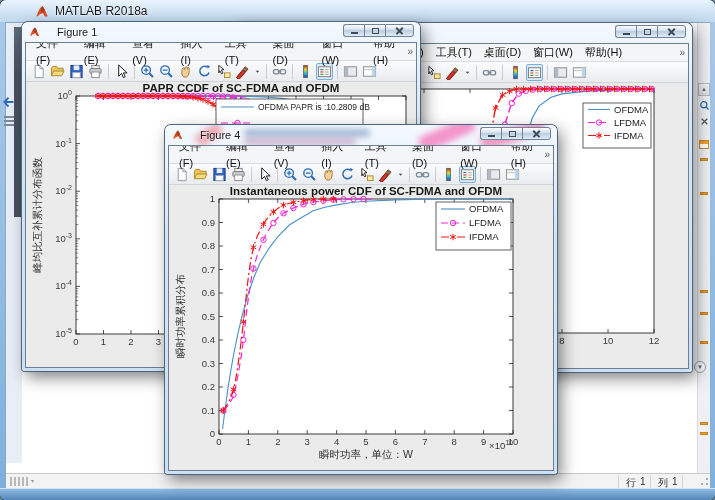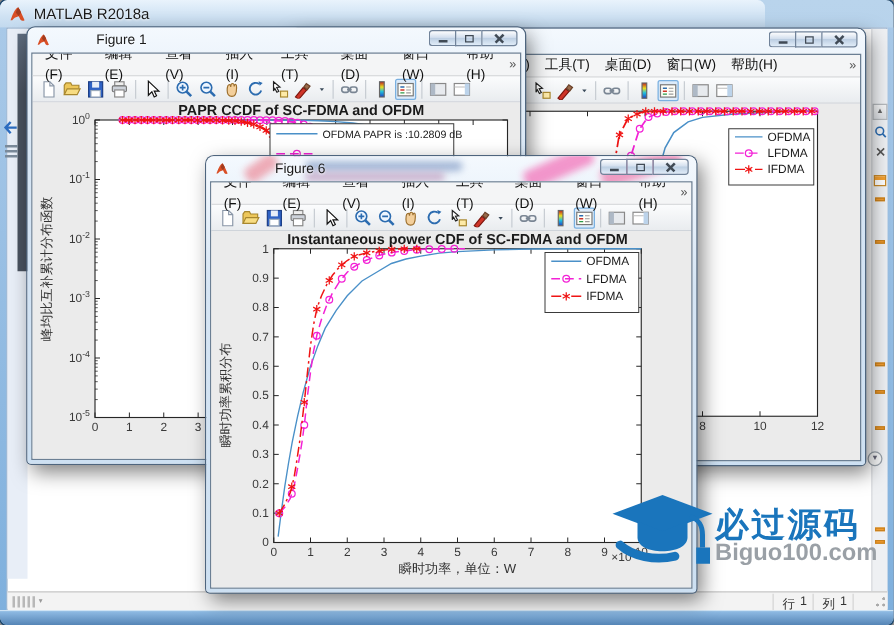--- a/index.html
+++ b/index.html
@@ -2,22 +2,22 @@
 <html><head>
 <meta charset="utf-8">
 <style>
   html,body{margin:0;padding:0;background:#888;}
   *{box-sizing:border-box;}
   #screen{position:relative;width:715px;height:500px;overflow:hidden;
     font-family:"Liberation Sans","DejaVu Sans",sans-serif;
     background:linear-gradient(#b9d4ec,#9cc0e2);
     border-radius:6px;outline:1px solid #17456e;}
   
-  #mw-titlebar{position:absolute;left:0;top:0;width:612px;height:22px;display:flex;align-items:center;
-    background:linear-gradient(#e9f3fc,#cfe2f3 60%,#c2d9ee);border-radius:6px 6px 0 0;}
+  #mw-titlebar{position:absolute;left:0;top:0;width:715px;height:22px;display:flex;align-items:center;
+    background:linear-gradient(#e9f3fc,#cfe2f3 60%,#c2d9ee);border-radius:6px 6px 0 0;padding-left:28px;}
   #mw-title{font-size:12px;color:#1a1a1a;margin-left:5px;text-shadow:0 1px 2px #fff;}
   #mw-body{position:absolute;left:5px;top:22px;width:705px;height:466px;background:#ffffff;
     border:1px solid #8aa8c8;}
   .aero-side{position:absolute;top:22px;width:5px;height:466px;background:linear-gradient(180deg,#a9c9e8,#7fb0dd);}
   #aero-bottom{position:absolute;left:0;top:488px;width:715px;height:12px;
     background:linear-gradient(#8fbbe4,#5585b6);border-radius:0 0 6px 6px;border-top:1px solid #cfe4f5;}
   
   #left-sliver{position:absolute;left:6px;top:23px;width:16px;height:440px;background:#e8eef7;}
   #dark-strip{position:absolute;left:14px;top:27px;width:9px;height:190px;background:linear-gradient(#5d6b7d,#49525f 25%,#49525f);}
   #back-arrow{position:absolute;left:2px;top:96px;}
@@ -46,21 +46,21 @@
   #resize-grip{position:absolute;left:694px;top:3px;width:9px;height:9px;
     background:
      radial-gradient(circle at 7px 2px,#aaa 1px,transparent 1.4px),
      radial-gradient(circle at 7px 7px,#aaa 1px,transparent 1.4px),
      radial-gradient(circle at 2px 7px,#aaa 1px,transparent 1.4px);}
   
   .figwin{position:absolute;border-radius:6px 6px 3px 3px;
     background:linear-gradient(#f4f9fe,#d6e5f4 30%,#cde0f2);
     box-shadow:0 0 0 1px #4e657e,4px 6px 16px rgba(0,0,0,.5);}
   .fw-titlebar{position:absolute;left:3px;right:3px;top:0;height:20px;display:flex;align-items:center;overflow:hidden;}
-  .fw-title{font-size:11px;color:#1a1a1a;margin-left:20px;text-shadow:0 1px 2px rgba(255,255,255,.9);padding-left:16px;}
+  .fw-title{font-size:11px;color:#1a1a1a;margin-left:0;text-shadow:0 1px 2px rgba(255,255,255,.9);padding-left:16px;}
   .fw-btns{position:absolute;right:3px;top:2px;display:flex;}
   .wbtn{width:21px;height:13px;border:1px solid #71839a;border-right:none;
     background:linear-gradient(#fdfdfe,#d3dfee 45%,#bccee2 50%,#e0ecf8);
     display:flex;align-items:center;justify-content:center;position:relative;}
   .wbtn:first-child{border-radius:3px 0 0 3px;}
   .wbtn.close{width:29px;border-right:1px solid #71839a;border-radius:0 3px 3px 0;}
   .g-min{width:7px;height:2px;background:#404a55;margin-top:4px;}
   .g-max{width:7px;height:6px;border:1.5px solid #404a55;}
   .g-close{position:relative;width:9px;height:9px;}
   .g-close:before,.g-close:after{content:"";position:absolute;left:0;top:4px;width:9px;height:1.6px;background:#404a55;}
@@ -935,21 +935,21 @@
   <div class="figwin" id="win-fig3" style="left:165px;top:125px;width:392px;height:349px;z-index:30">
     <div class="fw-titlebar">
       <div class="smudge" style="left:27px;top:3px;width:28px;height:13px;background:rgba(235,110,125,.55);transform:rotate(-35deg)"></div>
       <div class="smudge" style="left:76px;top:4px;width:126px;height:8px;background:rgba(145,168,205,.8)"></div>
       <div class="smudge" style="left:76px;top:13px;width:112px;height:7px;background:rgba(190,155,190,.75)"></div>
       <div class="smudge" style="left:250px;top:1px;width:58px;height:16px;background:rgba(242,125,190,.8);transform:rotate(-24deg)"></div>
       <div class="smudge" style="left:312px;top:1px;width:66px;height:16px;background:rgba(238,118,170,.7);transform:rotate(-18deg)"></div>
       <svg style="width:12px;height:12px;margin-left:4px;position:relative">
           <use href="#i-matlab"></use>
         </svg>
-      <span class="fw-title" style="position:relative">Figure 6</span>
+      <span class="fw-title" style="position:relative">Figure 4</span>
       <div class="fw-btns">
         <div class="wbtn">
             <div class="g-min"></div>
           </div>
         <div class="wbtn">
             <div class="g-max"></div>
           </div>
         <div class="wbtn close">
             <div class="g-close"></div>
           </div>
@@ -1200,21 +1200,14 @@
             <text x="300" y="55" font-size="9.5" fill="#1a1a1a">IFDMA</text>
             <text x="197" y="10" font-size="11.5" font-weight="bold" fill="#1a1a1a" text-anchor="middle">Instantaneous power CDF of SC-FDMA and OFDM</text>
             <text x="15" y="131" font-size="10.5" fill="#333" text-anchor="middle" transform="rotate(-90 15 131)">瞬时功率累积分布</text>
             <text x="197" y="273" font-size="10.5" fill="#333" text-anchor="middle">瞬时功率，单位：W</text>
             <text x="344" y="264" font-size="9.5" fill="#3a3a3a" text-anchor="end"><tspan>×10</tspan><tspan dy="-4" font-size="7">10</tspan></text>
           </svg>
         </div>
     </div>
   </div>
 
-  <div id="watermark">
-    <svg style="position:absolute;left:0;top:8px;width:84px;height:78px">
-        <use href="#i-grad-cap"></use>
-      </svg>
-    <div id="wm-title" style="color: rgb(26, 117, 188);">必过源码</div>
-    <div id="wm-domain" style="color: rgb(154, 160, 166);">Biguo100.com</div>
-  </div>
 
 </div>
 
 </body></html>

